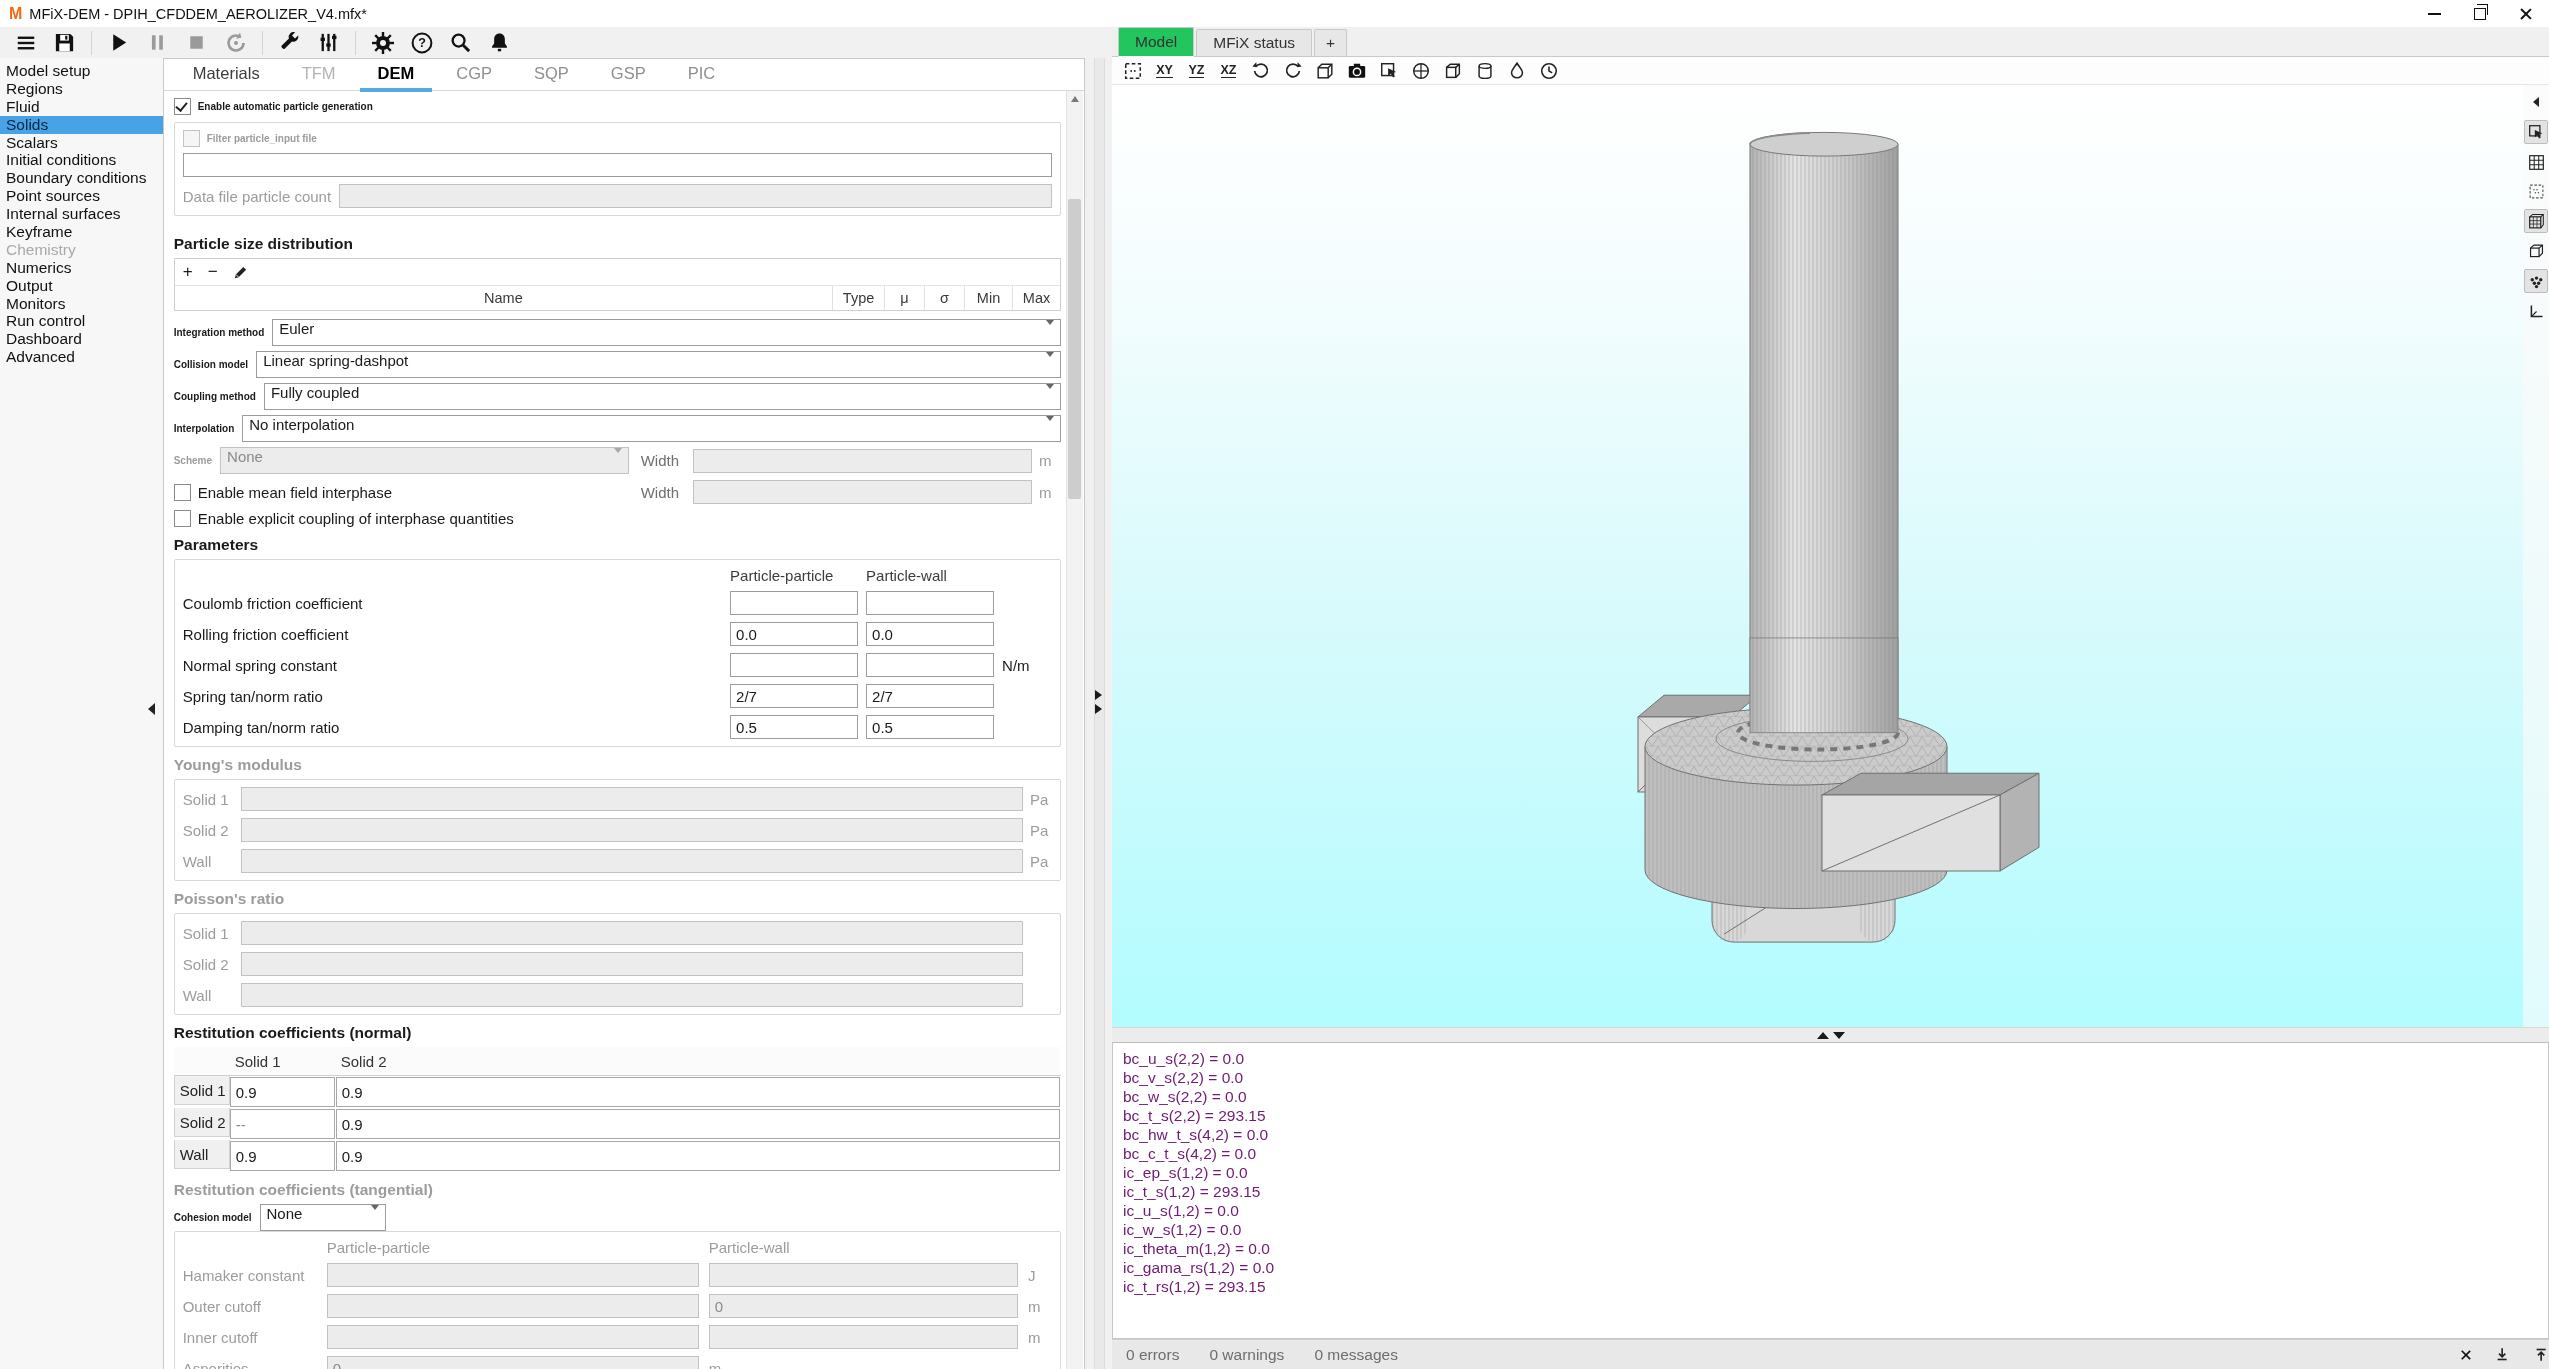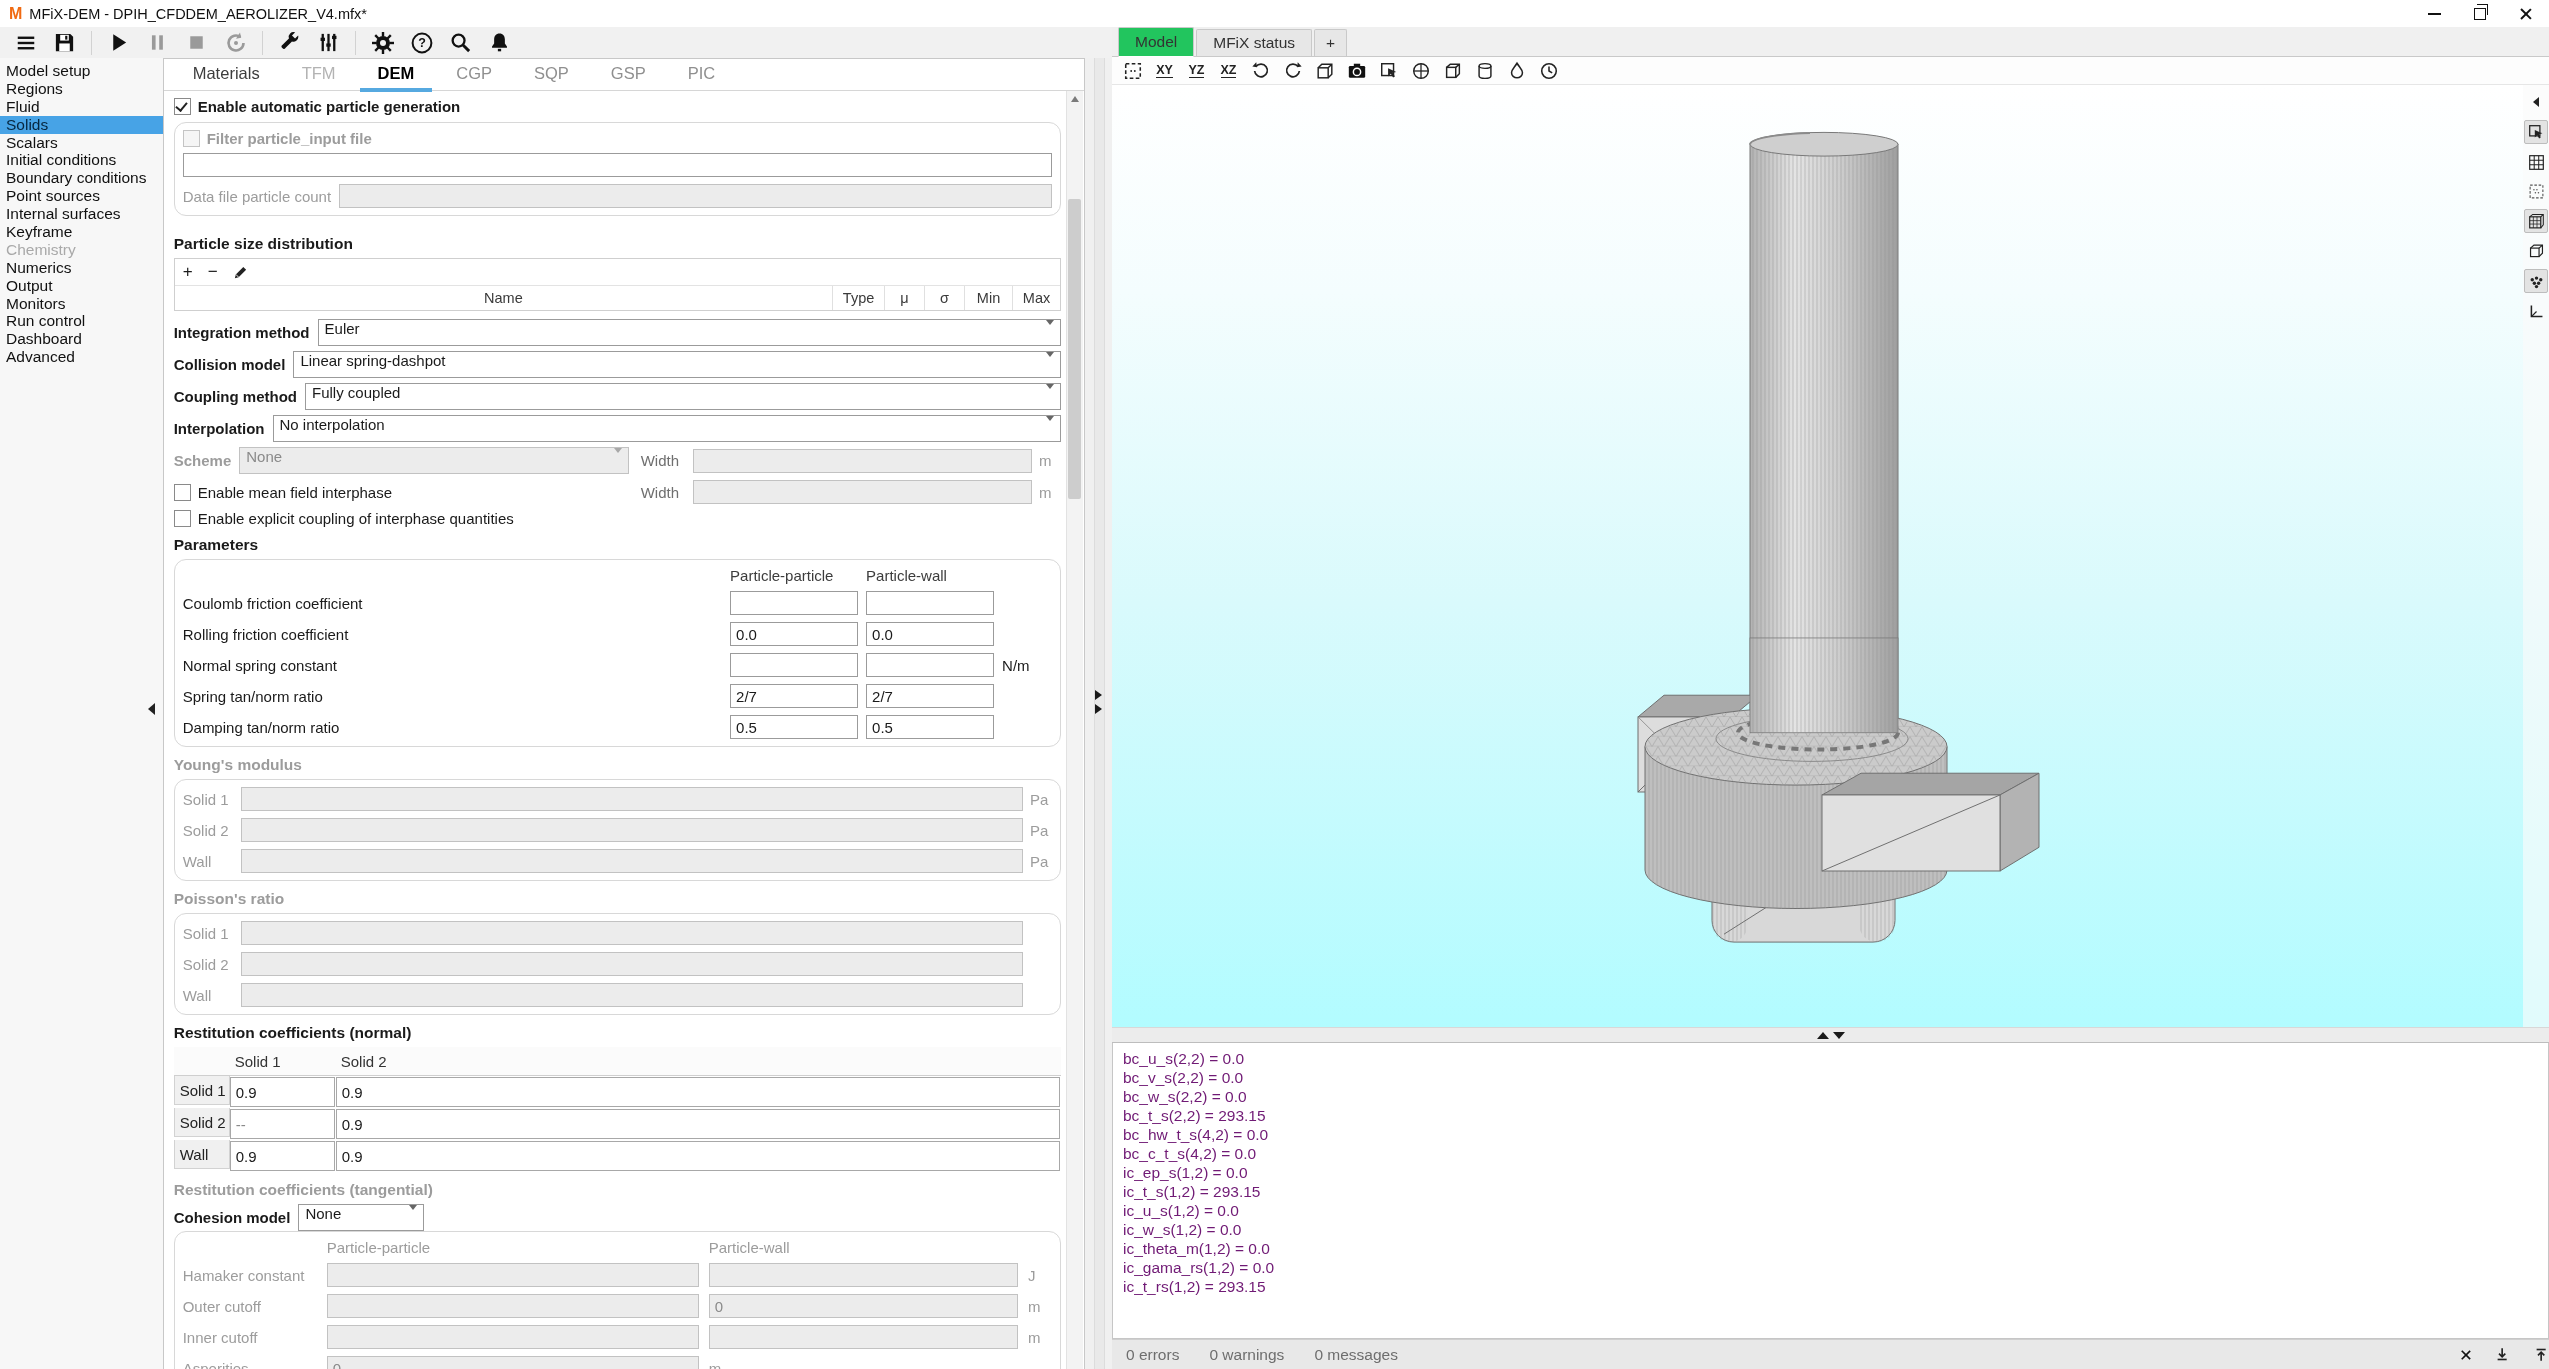--- a/index.html
+++ b/index.html
@@ -40,36 +40,36 @@
   .ptab.dis{color:#b3b3b3}
   .ptab.act{color:#000;font-weight:bold}
   .ptab.act:after{content:"";position:absolute;left:3px;right:3px;bottom:-2px;height:4px;background:#56a9e0}
   #pcontent{position:absolute;left:1px;right:17px;top:32px;bottom:1px;overflow:hidden;padding:7px 6px 0 9px;font-size:15px}
   #pscroll{position:absolute;right:1px;top:32px;bottom:1px;width:16px;background:#f3f3f3;border-left:1px solid #e2e2e2}
   .sarr{position:absolute;left:0;width:16px;height:16px;display:flex;align-items:center;justify-content:center}
   .sarr.up{top:0}.sarr.dn{bottom:0}
   .tri-u{width:0;height:0;border-left:4.5px solid transparent;border-right:4.5px solid transparent;border-bottom:6px solid #7a7a7a}
   .tri-d{width:0;height:0;border-left:4.5px solid transparent;border-right:4.5px solid transparent;border-top:6px solid #7a7a7a}
   #sthumb{position:absolute;left:1px;top:108px;width:13px;height:300px;background:#cdcdcd;border-radius:2px}
-  .lbl{font-weight:bold;font-size:15px;white-space:nowrap}
+  .lbl{font-weight:bold;font-size:10px;white-space:nowrap}
   .lbl.dis{color:#9c9c9c}
   .glbl{color:#9c9c9c;white-space:nowrap}
   .sechead{font-weight:bold;font-size:15.5px;margin:9px 0 5px 0}
   .sechead.dis{color:#9c9c9c}
   .chk{width:15px;height:15px;border:1px solid #8a8a8a;background:#fff;margin-right:7px;position:relative;flex:none}
   .chk.on:after{content:"";position:absolute;left:3.5px;top:0.5px;width:5px;height:9px;border:solid #222;border-width:0 2px 2px 0;transform:rotate(40deg)}
   .chk.dis{border-color:#c4c4c4;background:#f5f5f5}
   .input{height:22px;border:1px solid #9b9b9b;background:#fff;padding:0 5px;display:flex;align-items:center;font-size:15px}
   .input.dis{background:#ececec;border-color:#c2c2c2;color:#8a8a8a}
   .combo{height:25px;border:1px solid #9b9b9b;background:#fff;padding:0 6px;display:flex;font-size:15px}
   .combo .cval{flex:1;white-space:nowrap;overflow:hidden}
   .combo .carw{width:0;height:0;border-left:4.5px solid transparent;border-right:4.5px solid transparent;border-top:5.5px solid #666;margin-left:6px;flex:none}
   .combo.dis{background:#ececec;border-color:#c2c2c2;color:#8a8a8a}
   .combo.dis .carw{border-top-color:#a8a8a8}
-  .grp{border:1px solid #d8d8d8;border-radius:12px;padding:7px 8px;margin-bottom:7px}
+  .grp{border:1px solid #d8d8d8;border-radius:2px;padding:7px 8px;margin-bottom:7px}
   .cmbrow{display:flex;align-items:center;margin-bottom:5px}
   .cmbrow .lbl{margin-right:8px}
   .cmbrow .combo{flex:1}
   .unit{width:22px;margin-left:7px;flex:none}
   .unit.dim{color:#9c9c9c}
   .leftblock{width:455px;display:flex;align-items:center;flex:none}
   .wlbl{width:52px;flex:none;color:#6f6f6f}
   .pgrid{display:grid;grid-template-columns:1fr 128px 128px 50px;column-gap:8px;align-items:center;row-gap:7px}
   .pgrid .hd{font-size:15px;color:#3c3c3c}
   .tblbox{border:1px solid #cfcfcf;margin-bottom:8px}

